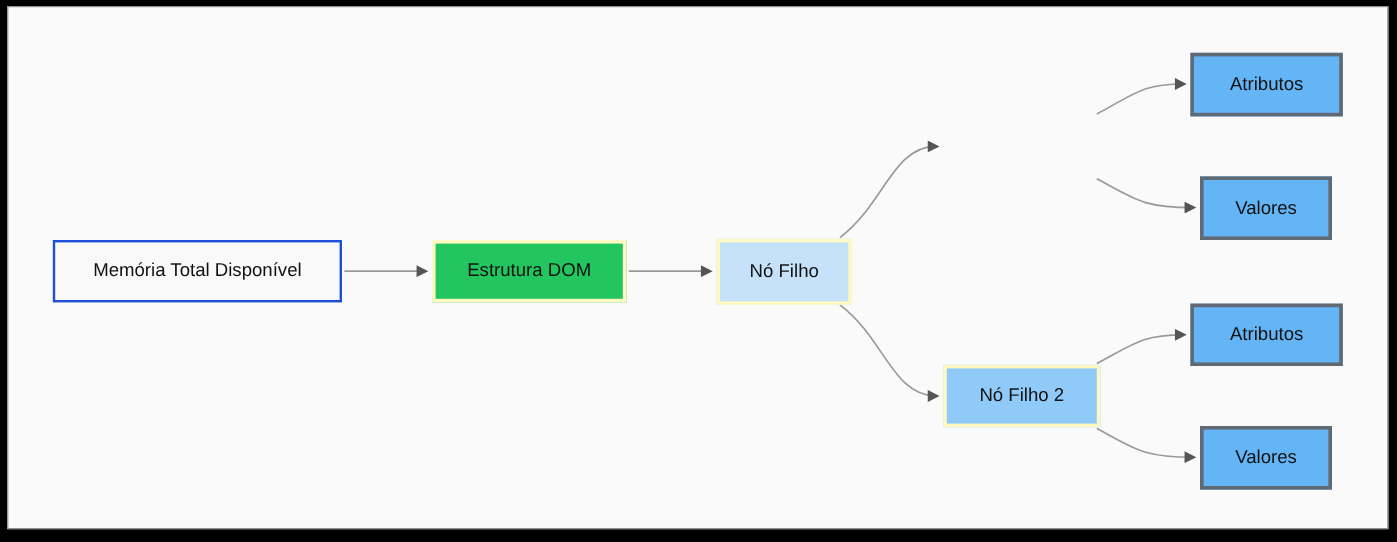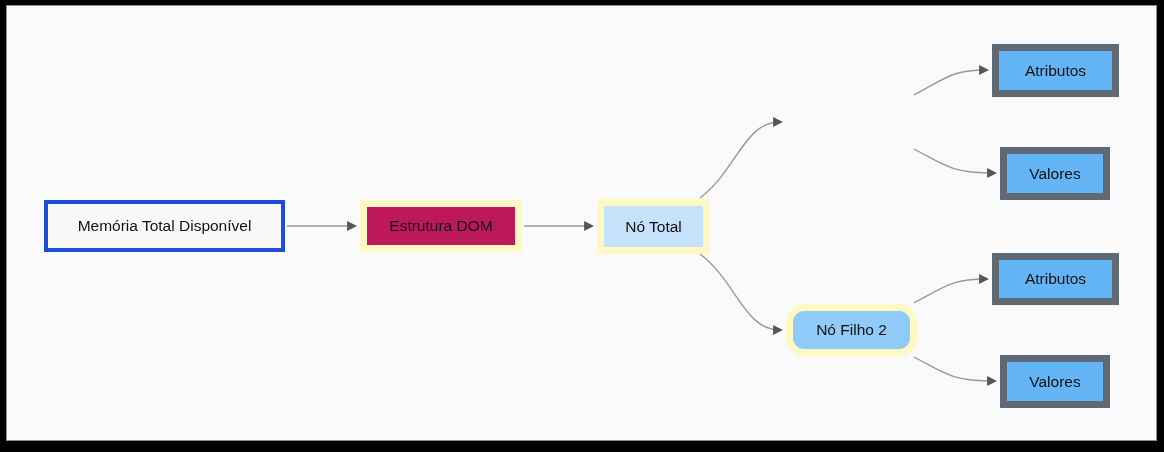--- a/index.html
+++ b/index.html
@@ -33,26 +33,26 @@
     color: #2a2a2a;
   }
   .node {
     position: absolute;
     box-sizing: border-box;
     display: flex;
     align-items: center;
     justify-content: center;
     font-size: 15.5px;
     color: #111111;
-    border: 7px solid #fef9c3;
+    border: 3px solid #fef9c3;
     text-align: center;
     white-space: nowrap;
   }
-  .node.memory { background: #f9f9f9; border: 4px solid #1d4ed8; }
-  .node.lv1 { background: #be185d; align-items: center; }
+  .node.memory { background: #f9f9f9; border: 2px solid #1d4ed8; }
+  .node.lv1 { background: #22c55e; align-items: center; }
   .node.lv2 { background: #c6e2fb; }
   .node.lv3 { background: #90caf9; }
   .node.lv4 { background: #64b5f6; border-color: #5f6a75; }
 </style>
 </head>
 <body>
 
 <div id="stage">
   <div id="canvas"></div>
 
@@ -77,33 +77,33 @@
 
   <div class="node memory" style="left:44px; top:200px; width:241px; height:52px;">
     <span>Memória Total Disponível</span>
   </div>
 
   <div class="node lv1" style="left:360px; top:200px; width:162px; height:52px;">
     <span>Estrutura DOM</span>
   </div>
 
   <div class="node lv2" style="left:597px; top:199px; width:113px; height:55px;">
-    <span>Nó Total</span>
+    <span>Nó Filho</span>
   </div>
 
 
   <div class="node lv4" style="left:992px; top:44px; width:127px; height:53px;">
     <span>Atributos</span>
   </div>
 
   <div class="node lv4" style="left:1000px; top:147px; width:110px; height:53px;">
     <span>Valores</span>
   </div>
 
-  <div class="node lv3" style="left:786px; top:304px; width:131px; height:52px;border-radius:18px;">
+  <div class="node lv3" style="left:786px; top:304px; width:131px; height:52px;">
     <span>Nó Filho 2</span>
   </div>
 
   <div class="node lv4" style="left:992px; top:253px; width:127px; height:52px;">
     <span>Atributos</span>
   </div>
 
   <div class="node lv4" style="left:1000px; top:355px; width:110px; height:53px;">
     <span>Valores</span>
   </div>

